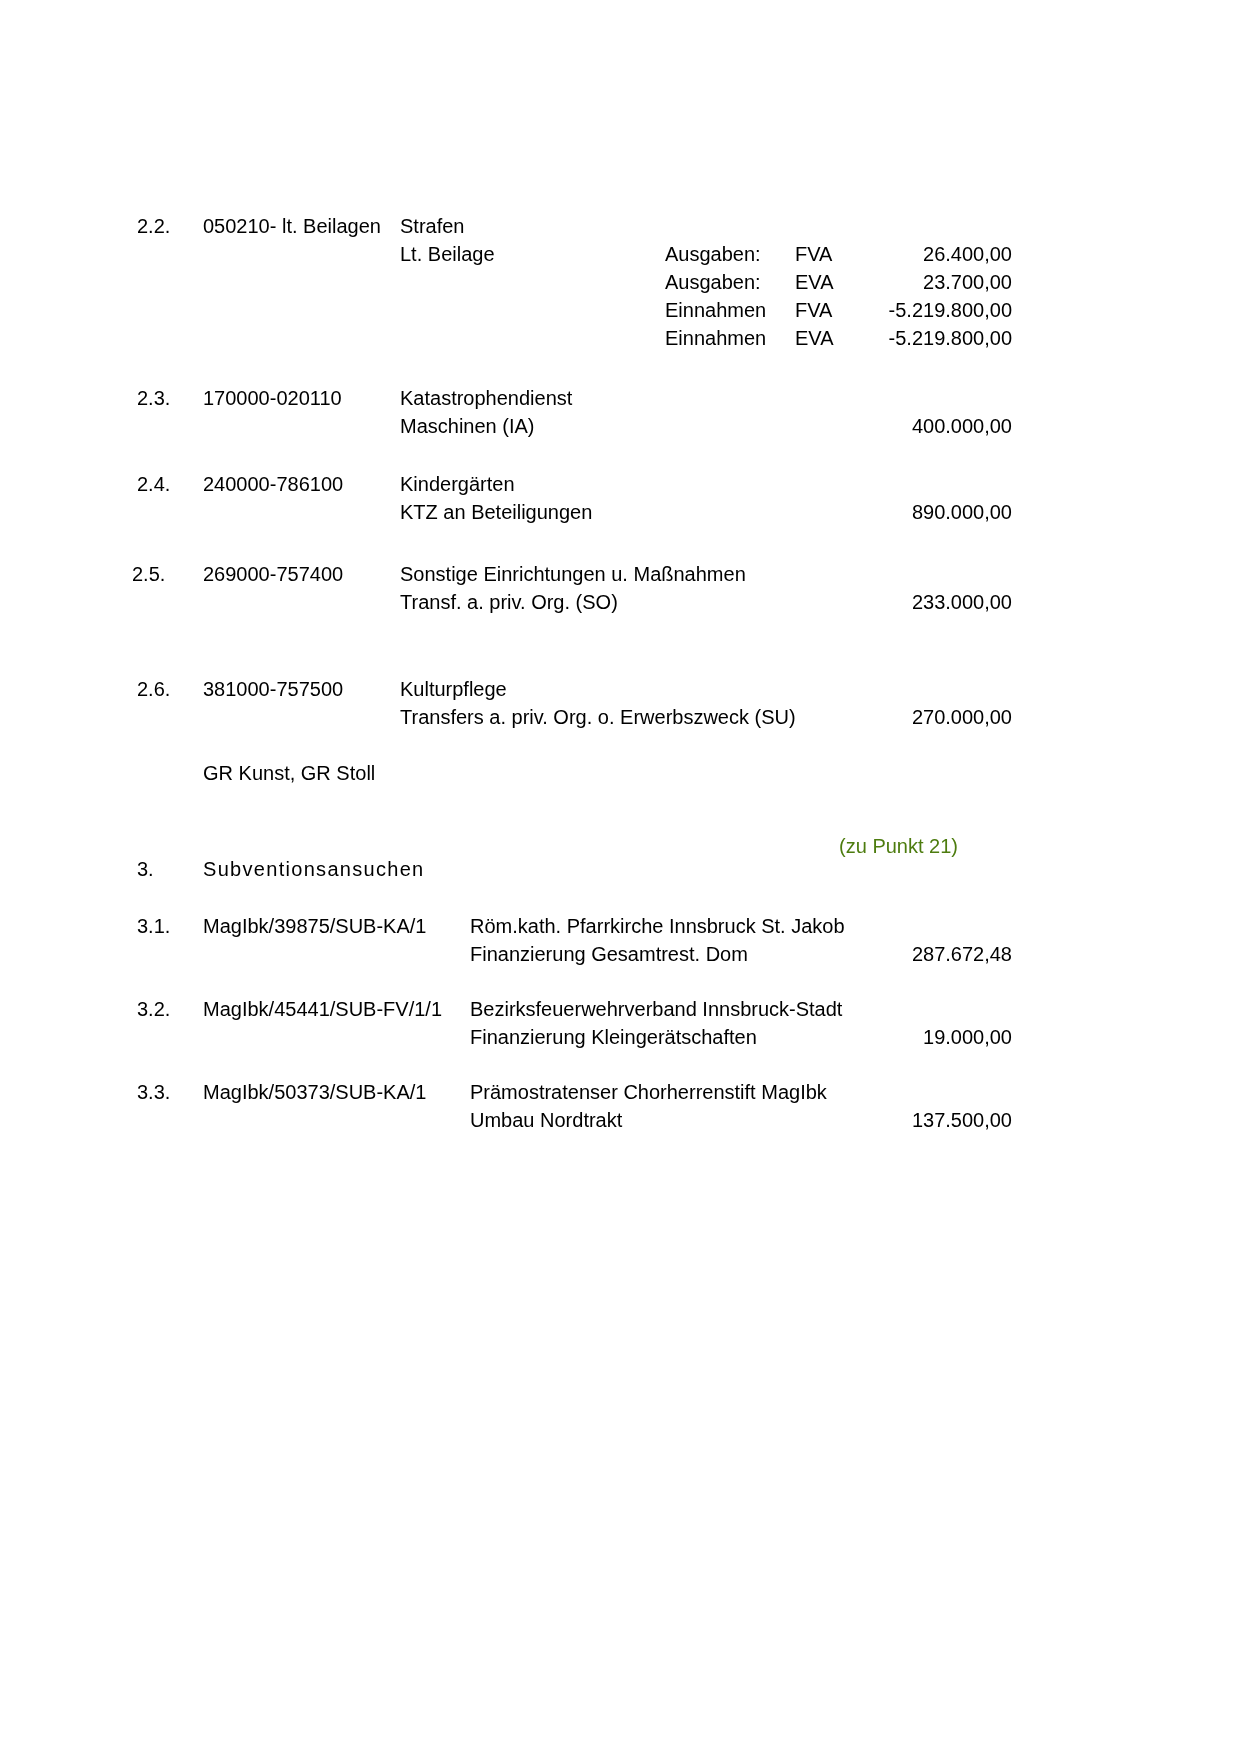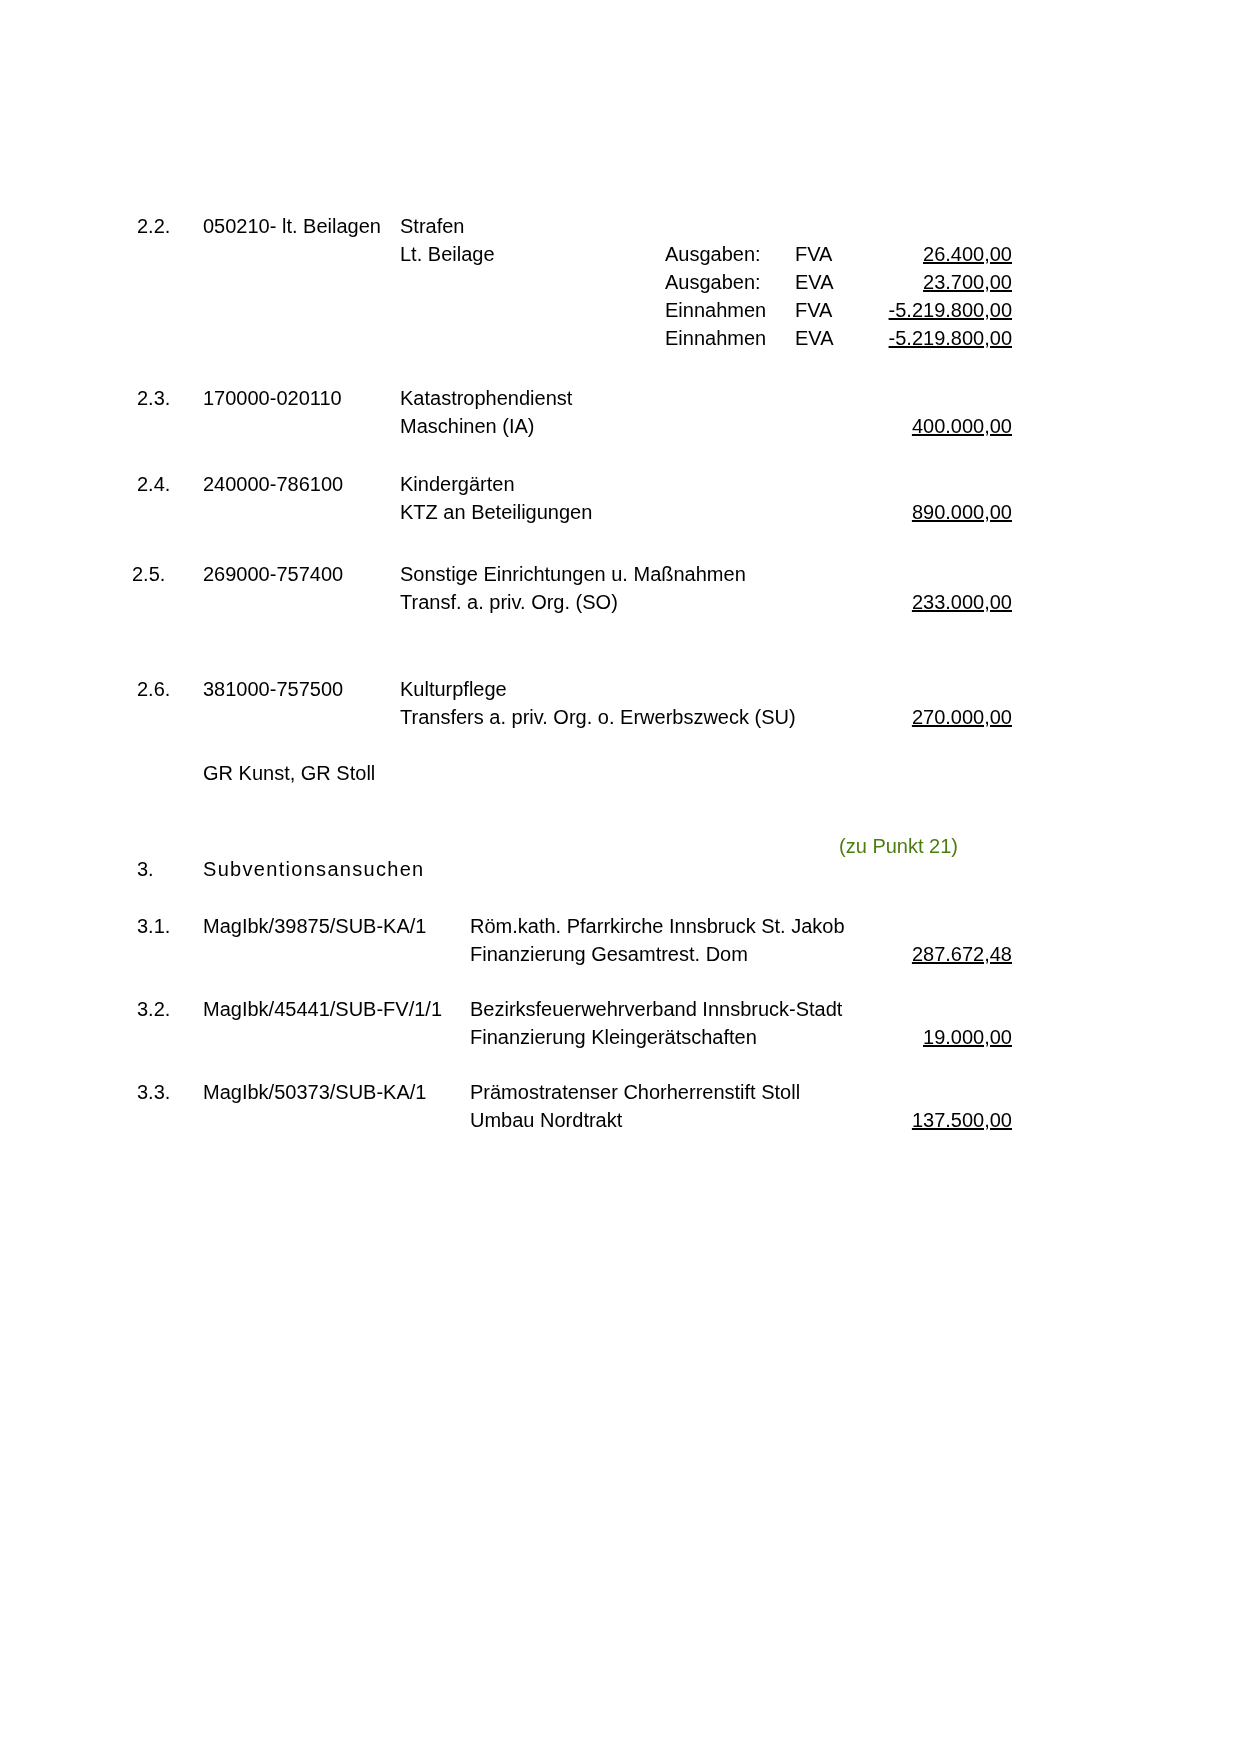--- a/index.html
+++ b/index.html
@@ -21,21 +21,20 @@
     position: absolute;
     white-space: nowrap;
     line-height: 22px;
   }
   .amt {
     position: absolute;
     right: 229px;
     white-space: nowrap;
     line-height: 22px;
     text-align: right;
-    text-decoration: underline;
   }
   .blue {
     color: #4d7c0f;
   }
   .spaced {
     letter-spacing: 1.3px;
   }
   .footer {
     position: absolute;
     left: 0;
@@ -107,18 +106,18 @@
   <span class="amt" style="top:943px">287.672,48</span>
 
   <span class="t" style="top:998px; left:137px">3.2.</span>
   <span class="t" style="top:998px; left:203px">MagIbk/45441/SUB-FV/1/1</span>
   <span class="t" style="top:998px; left:470px">Bezirksfeuerwehrverband Innsbruck-Stadt</span>
   <span class="t" style="top:1026px; left:470px">Finanzierung Kleingerätschaften</span>
   <span class="amt" style="top:1026px">19.000,00</span>
 
   <span class="t" style="top:1081px; left:137px">3.3.</span>
   <span class="t" style="top:1081px; left:203px">MagIbk/50373/SUB-KA/1</span>
-  <span class="t" style="top:1081px; left:470px">Prämostratenser Chorherrenstift Stoll</span>
+  <span class="t" style="top:1081px; left:470px">Prämostratenser Chorherrenstift MagIbk</span>
   <span class="t" style="top:1109px; left:470px">Umbau Nordtrakt</span>
   <span class="amt" style="top:1109px">137.500,00</span>
 
 
 </div>
 
 </body></html>

